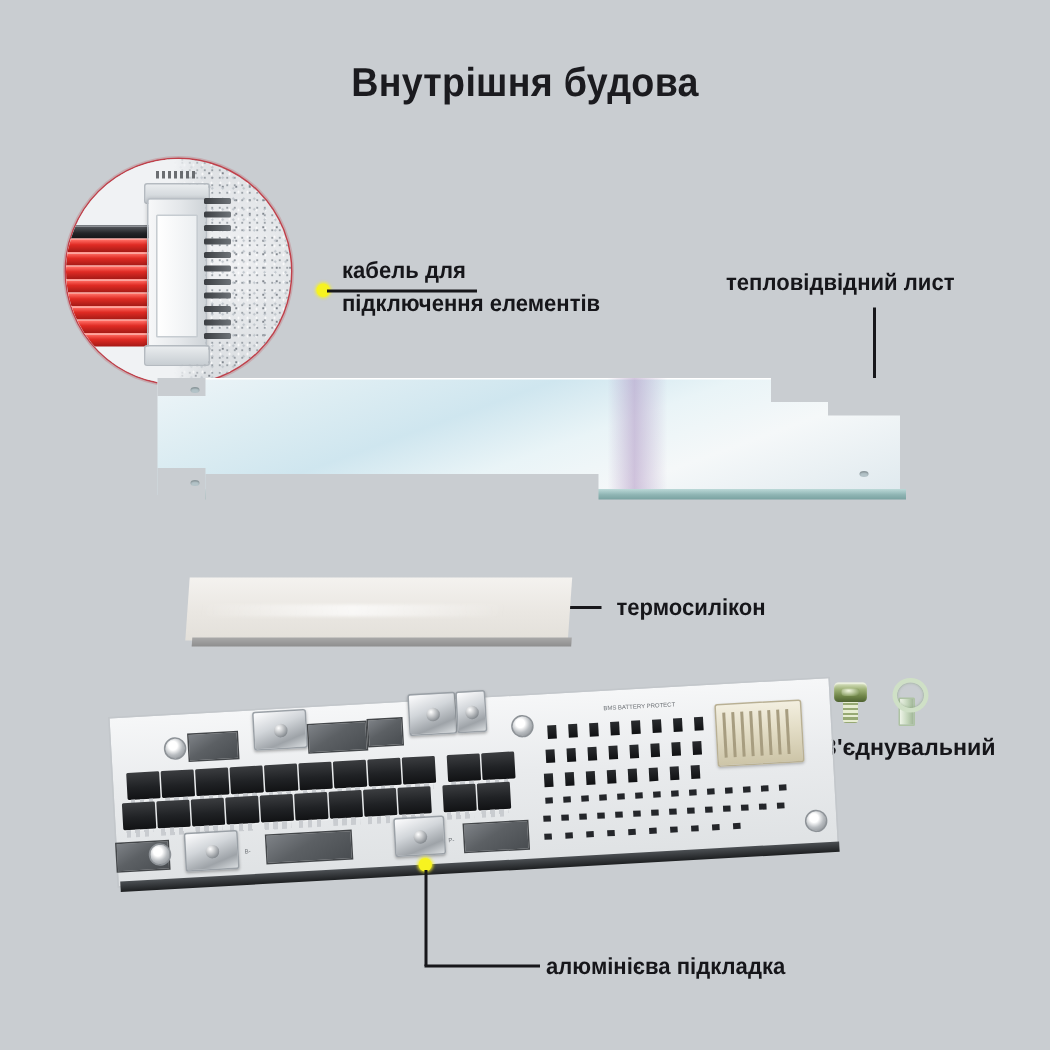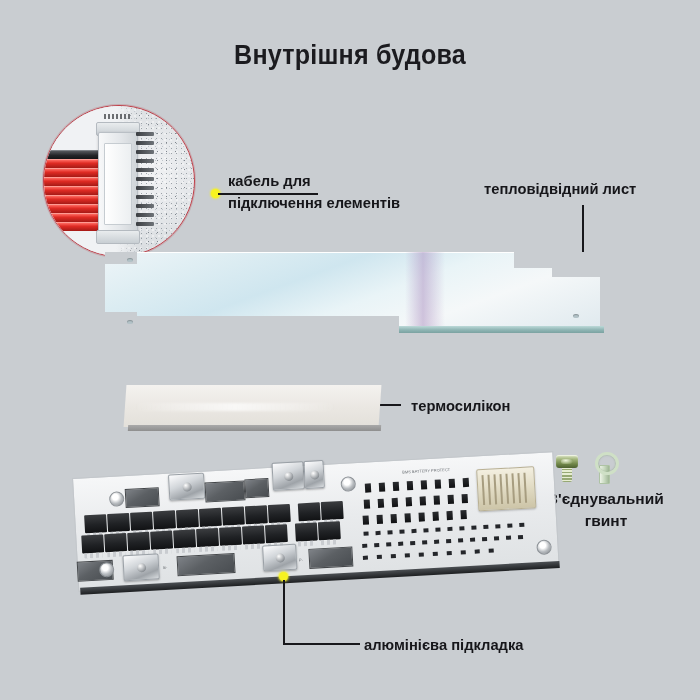--- a/index.html
+++ b/index.html
@@ -334,21 +334,20 @@
   <div class="screw">
     <div class="screw-shaft"></div>
     <div class="screw-head"></div>
   </div>
   <div class="lug">
     <div class="lug-barrel"></div>
     <div class="lug-ring"></div>
   </div>
   <div class="label ctr" style="left:531px;top:488px;text-align:center;width:150px;transform:none;">
     <div>З'єднувальний</div>
-    <div>гвинт</div>
   </div>
   <div class="dot" style="left:385px;top:497px;"></div>
   <div class="lead-h" style="left:392px;top:501px;width:98px;"></div>
 
   <div class="pcb">
     <div class="pcb-body"></div>
     <div class="pcb-edge"></div>
 
     <div class="term" style="left:96px;top:2px;width:34px;height:24px;"></div>
     <div class="term" style="left:200px;top:-4px;width:30px;height:26px;"></div>

